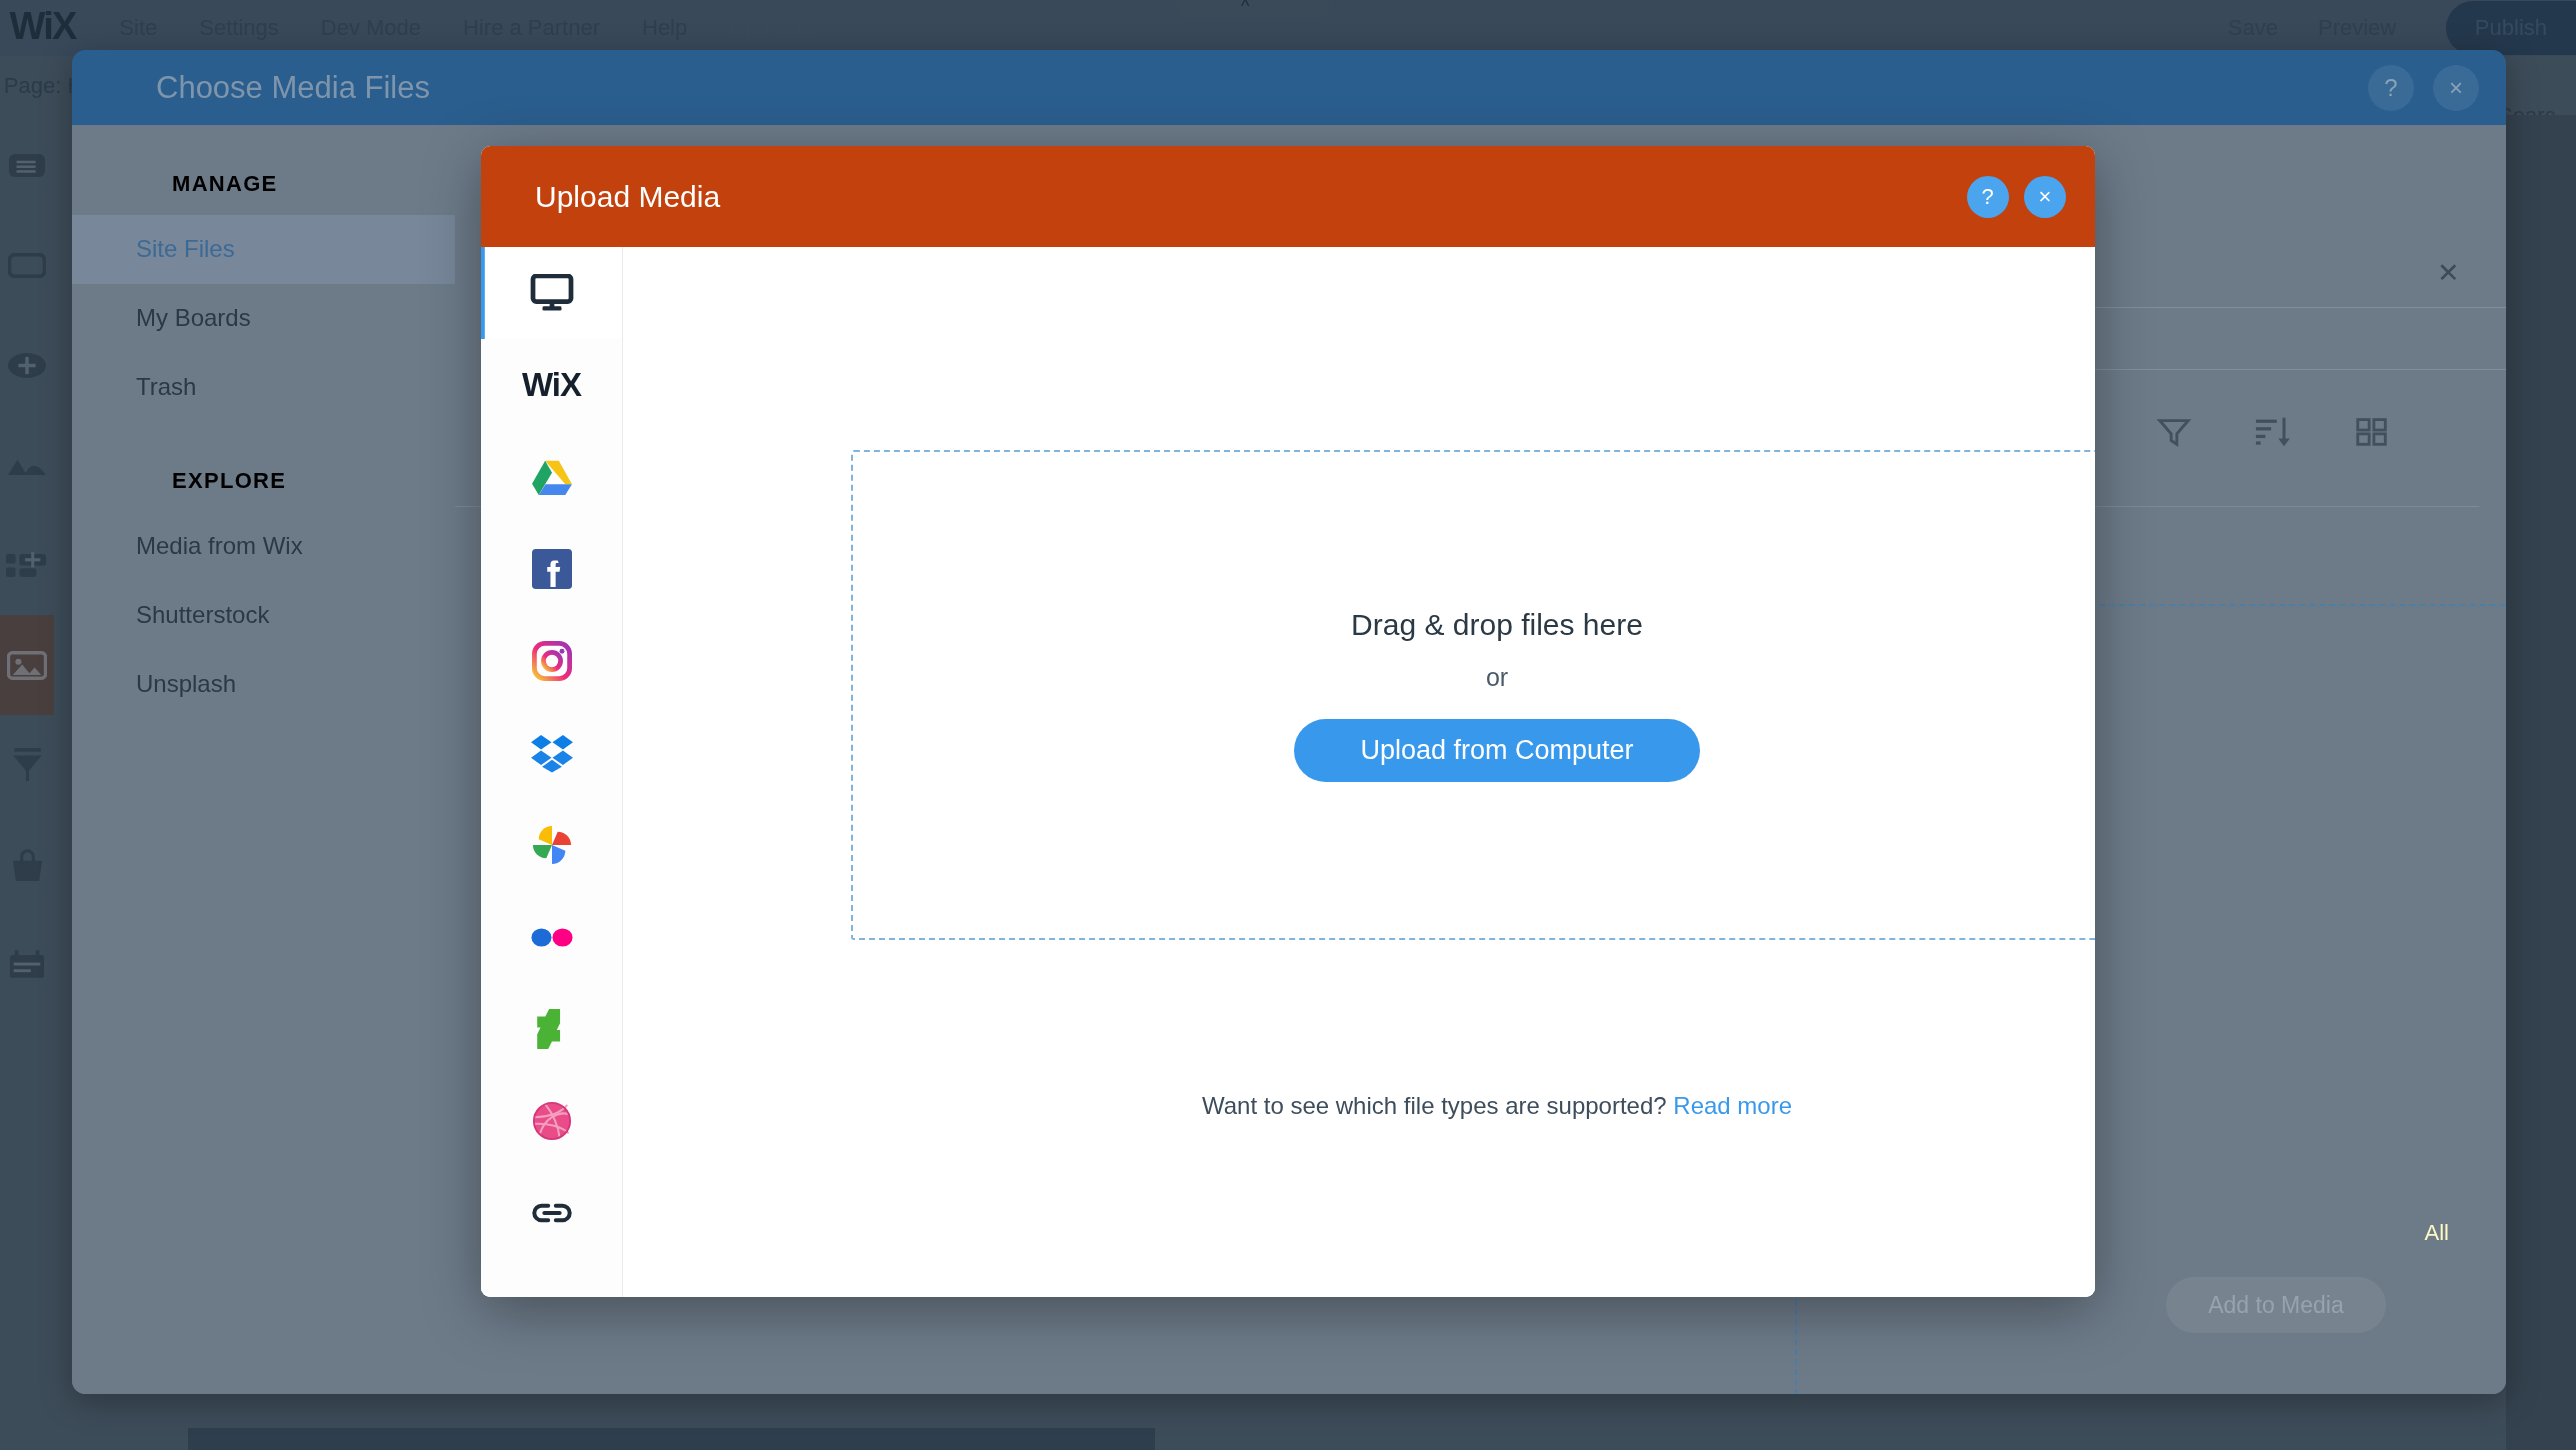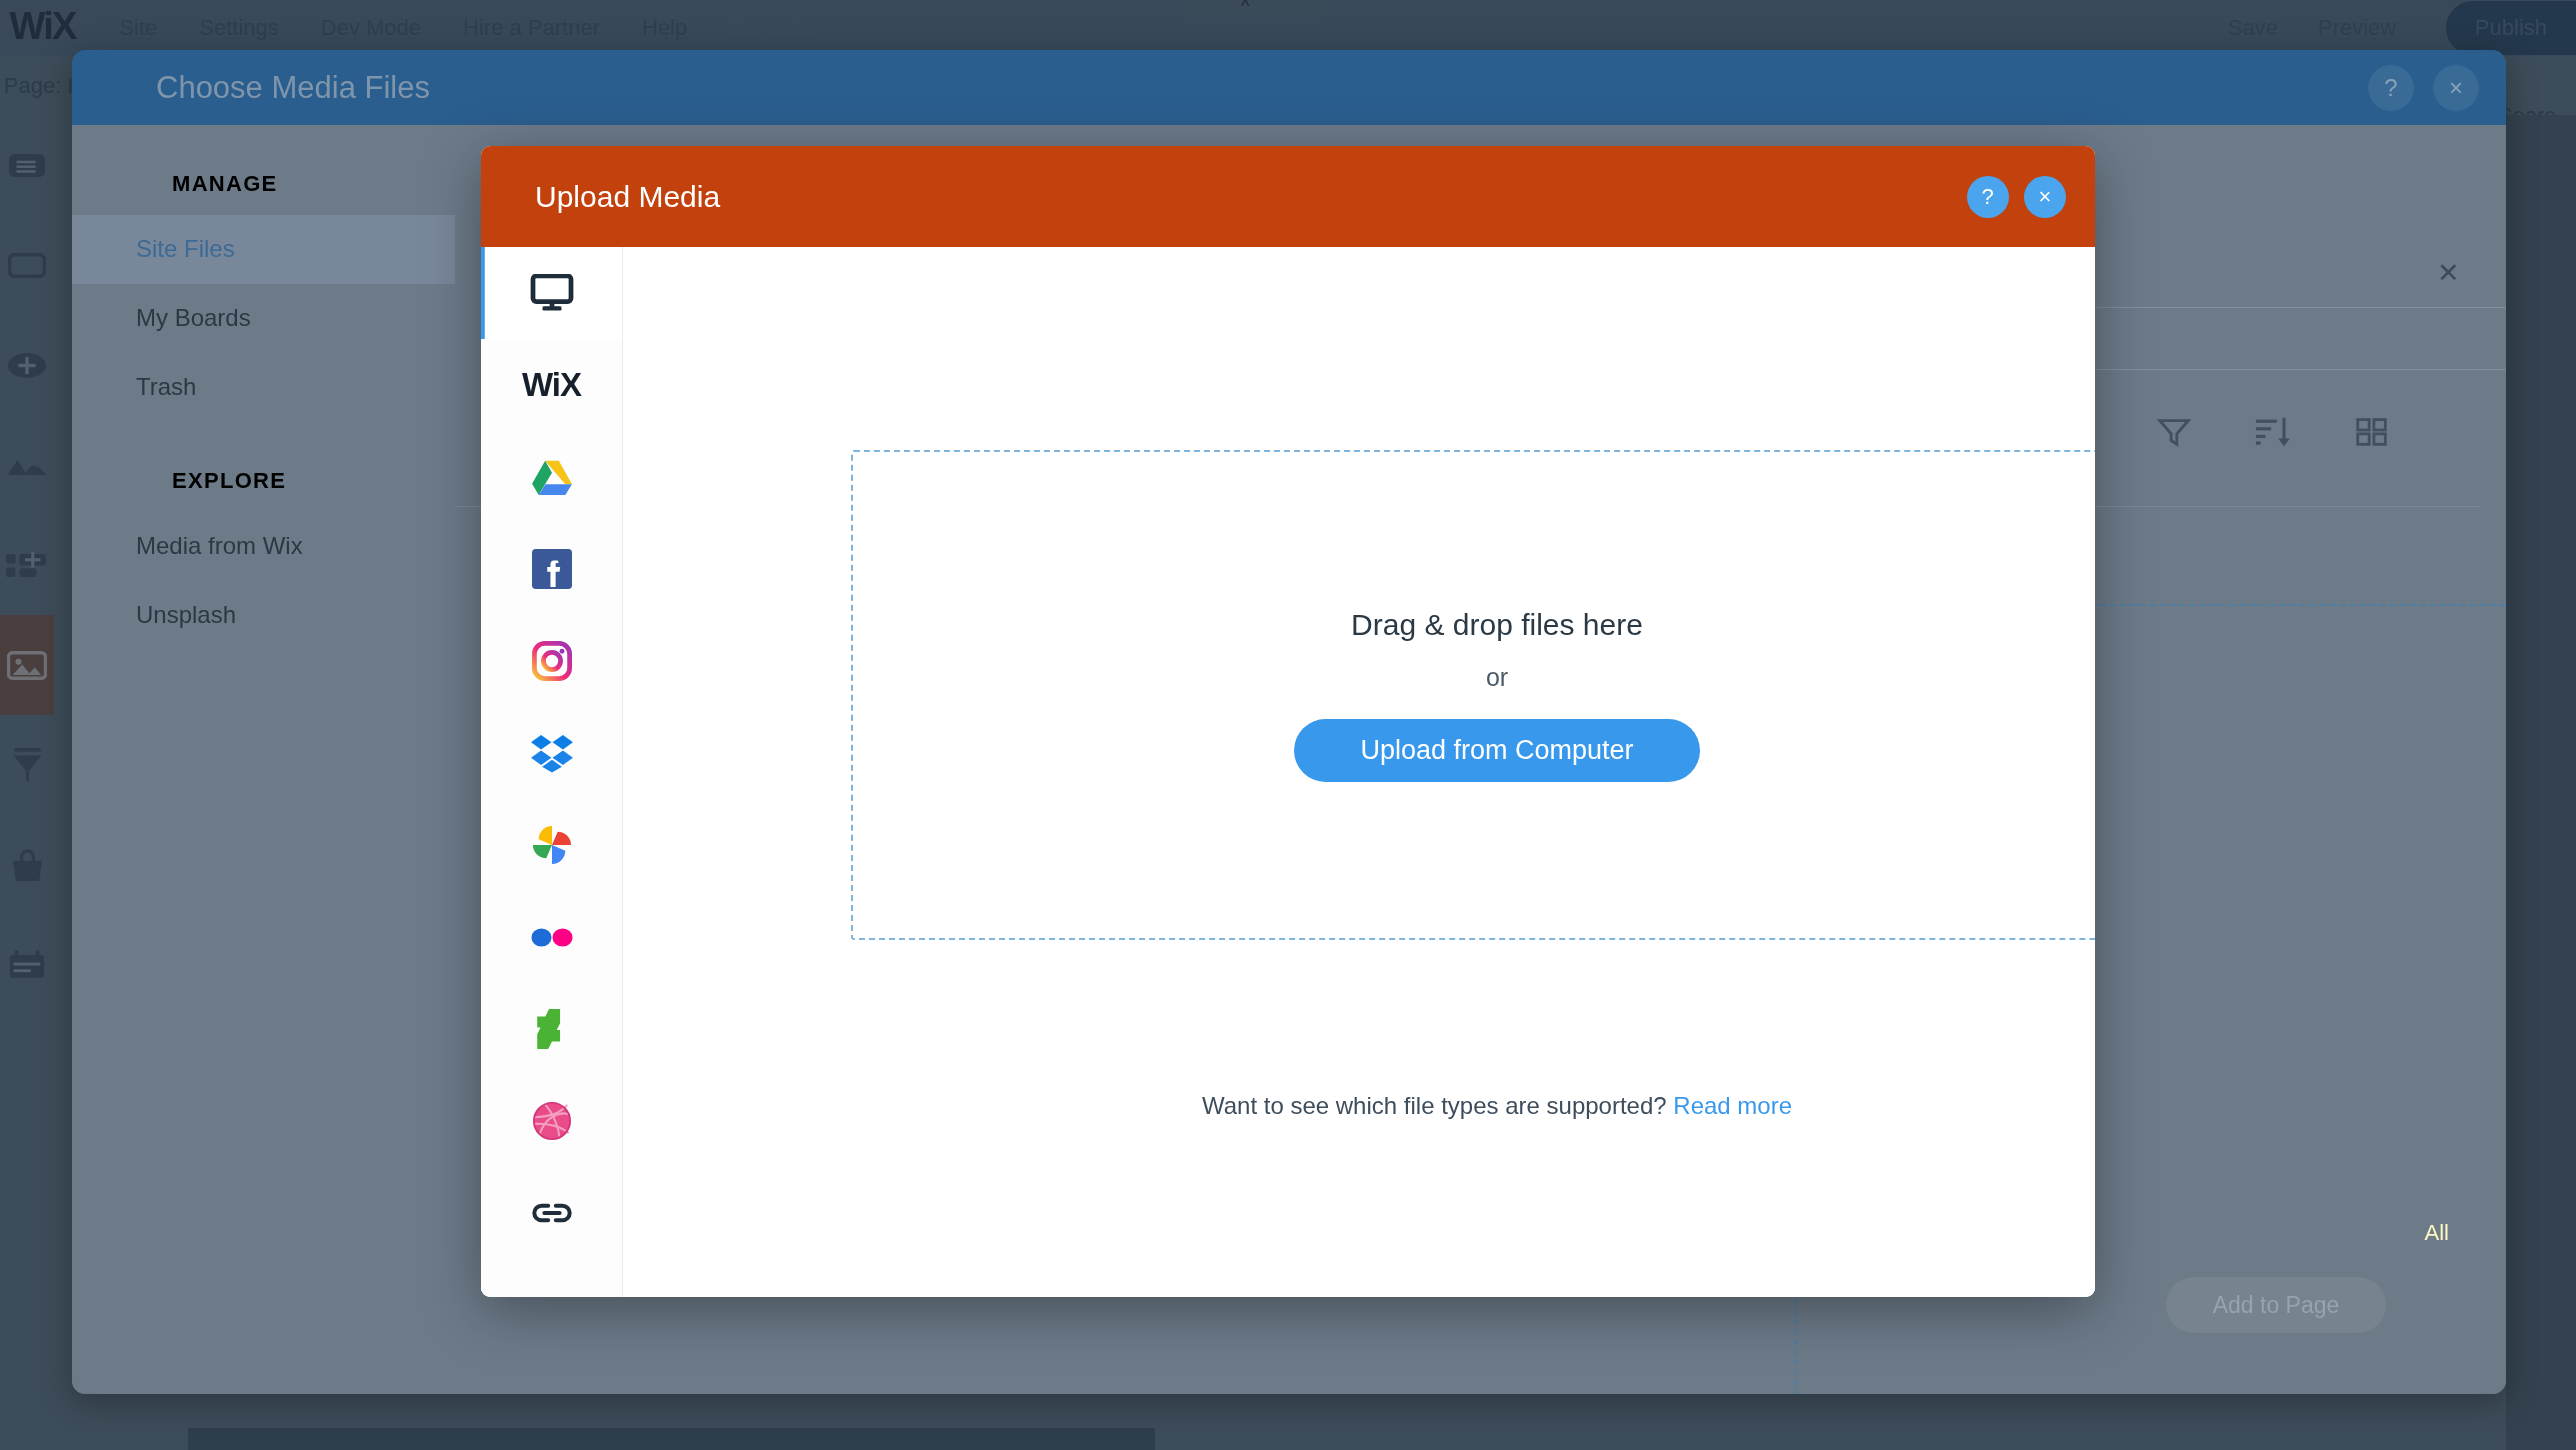--- a/index.html
+++ b/index.html
@@ -306,20 +306,21 @@
     </div>
   </div>
   <div class="cd-body">
     <div class="cd-sidebar">
       <div class="cd-section-title">MANAGE</div>
       <div class="cd-nav-item active">Site Files</div>
       <div class="cd-nav-item">My Boards</div>
       <div class="cd-nav-item">Trash</div>
       <div class="cd-section-title">EXPLORE</div>
       <div class="cd-nav-item">Media from Wix</div>
+      <div class="cd-nav-item">Shutterstock</div>
       <div class="cd-nav-item">Unsplash</div>
     </div>
     <div class="cd-main">
       <div class="cd-search"></div>
       <div class="cd-tools">
         <svg width="38" height="38" viewBox="0 0 40 40">
           <path d="M5 9 H35 L23 23 V34 L17 30 V23 Z" fill="none" stroke="#1f2d3b" stroke-width="3"></path>
         </svg>
         <svg width="42" height="38" viewBox="0 0 44 40">
           <rect x="4" y="8" width="22" height="3.4" fill="#1f2d3b"></rect>
@@ -333,21 +334,21 @@
           <rect x="5" y="8" width="12" height="11" fill="none" stroke="#1f2d3b" stroke-width="3"></rect>
           <rect x="22" y="8" width="12" height="11" fill="none" stroke="#1f2d3b" stroke-width="3"></rect>
           <rect x="5" y="23" width="12" height="11" fill="none" stroke="#1f2d3b" stroke-width="3"></rect>
           <rect x="22" y="23" width="12" height="11" fill="none" stroke="#1f2d3b" stroke-width="3"></rect>
         </svg>
       </div>
       <div class="cd-divider"></div>
       <div class="cd-selection-box"></div>
       <div class="cd-footer">
         <div class="all-label">All</div>
-        <div class="add-to-page-btn">Add to Page</div>
+        <div class="add-to-page-btn">Add to Media</div>
       </div>
     </div>
   </div>
 </div>
 <div class="cd-close-x">✕</div>
 
 <div id="upload-modal">
   <div class="um-header">
     <div class="um-title">Upload Media</div>
     <div class="um-header-btns">

